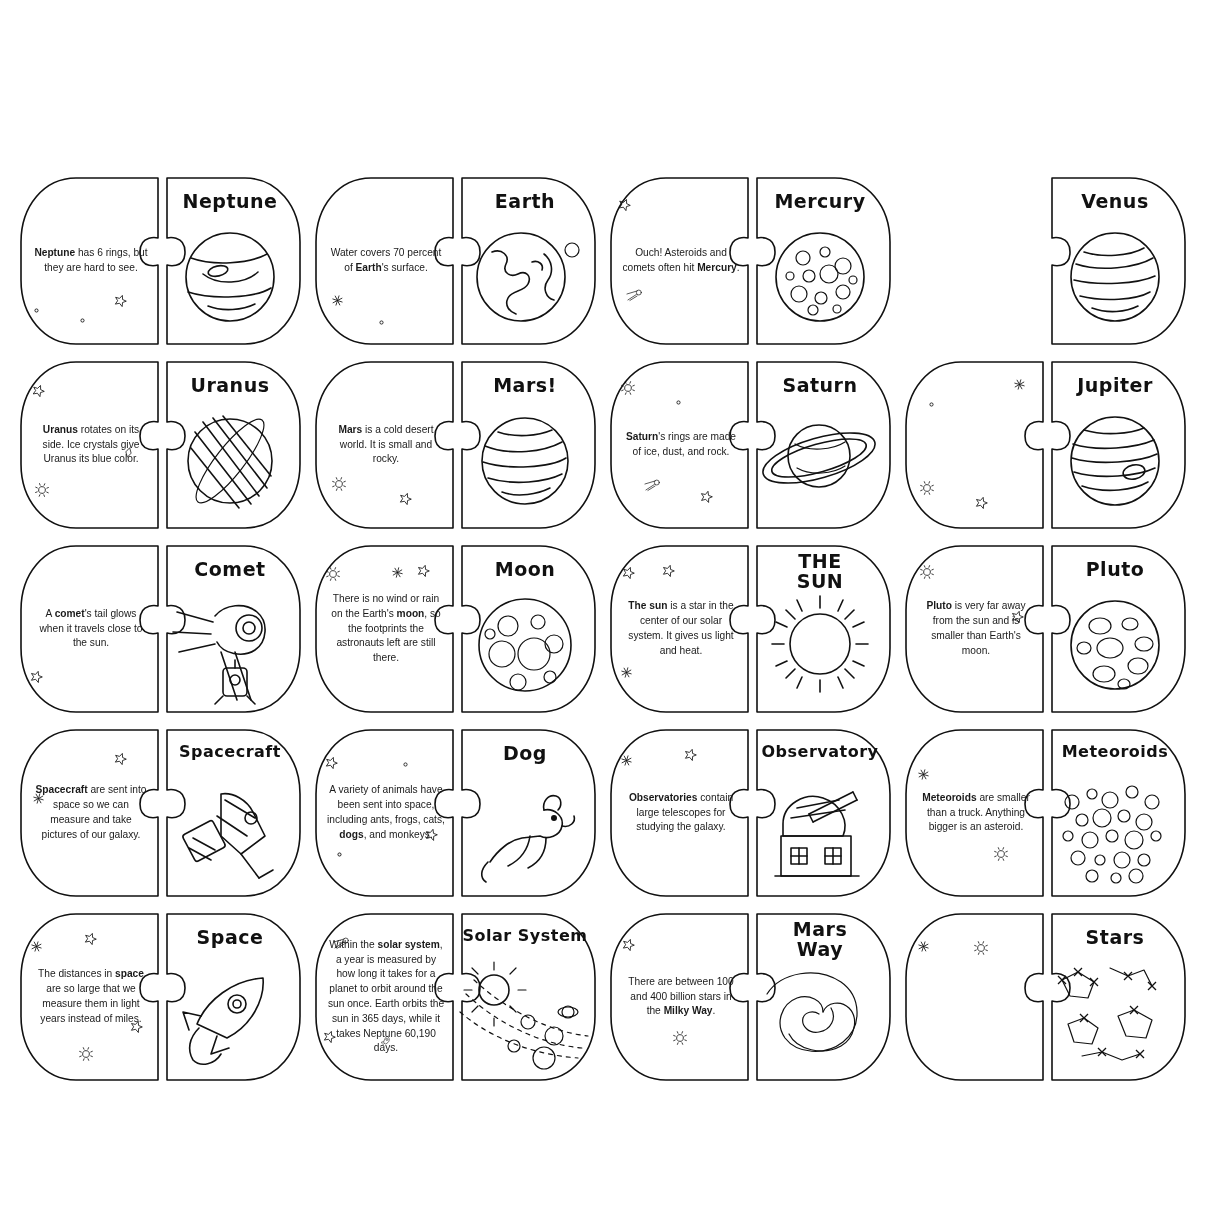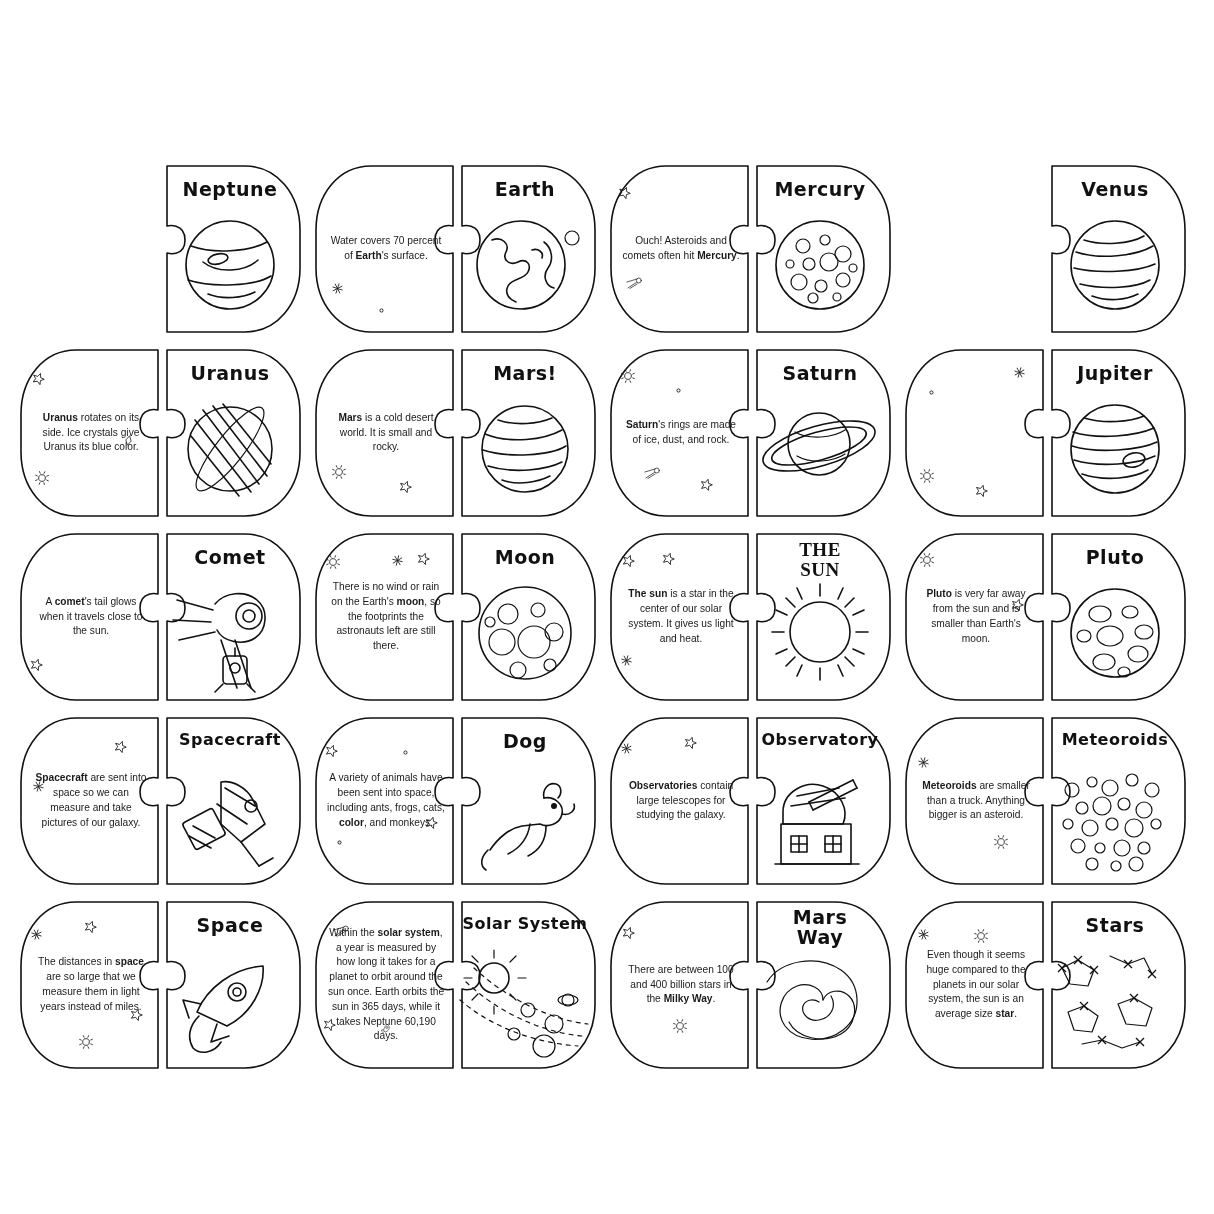--- a/index.html
+++ b/index.html
@@ -3,21 +3,21 @@
 <meta charset="utf-8">
 <style>
   html,body{margin:0;padding:0;background:#ffffff;}
   body{width:1214px;height:1214px;font-family:"Liberation Sans",sans-serif;color:#111;}
   #board{position:relative;width:1214px;height:1214px;}
   .grid{
     position:absolute;left:18px;top:160px;width:1180px;height:920px;
     display:grid;grid-template-columns:repeat(4,295px);grid-template-rows:repeat(5,184px);
   }
   .puzzle{position:relative;width:285px;height:170px;}
-  .half{position:absolute;top:4px;height:170px;box-sizing:border-box;}
+  .half{position:absolute;top:16px;height:170px;box-sizing:border-box;}
   .left{left:0;width:146px;}
   .right{left:139px;width:146px;}
   .piece-svg{position:absolute;left:0;top:0;width:100%;height:100%;}
   .txt{
     position:absolute;left:10px;top:0;width:126px;height:170px;
     display:flex;align-items:center;justify-content:center;text-align:center;
     font-size:10.2px;line-height:1.45;color:#1a1a1a;padding:0 4px;box-sizing:border-box;
   }
   .txt b{font-weight:bold;}
   .title{
@@ -31,20 +31,44 @@
   .art svg{width:100%;height:100%;display:block;}
   .doodle{position:absolute;}
   .doodle svg{display:block;}
 </style>
 </head>
 <body>
 
 <div id="board">
   <div class="grid">
       <div class="puzzle">
+        <div class="half left">
+          <svg class="piece-svg" viewBox="0 0 146 170" xmlns="http://www.w3.org/2000/svg">
+    <path d="M58 2 H140 V62 C140 62 122 58 122 76 C122 94 140 89 140 89 V168 H58
+             C26 168 3 140 3 104 V66 C3 30 26 2 58 2 Z" fill="#ffffff" stroke="#111111" stroke-width="1.6" stroke-linejoin="round"></path>
+  </svg>
+          <div class="txt">
+            <span><b>Neptune</b> has 6 rings, but they are hard to see.</span>
+          </div>
+          <div class="doodle" style="left: 12px; top: 128px; transform: rotate(14deg);">
+            <svg width="13" height="13" viewBox="0 0 24 24">
+              <circle cx="12" cy="12" r="3" fill="none" stroke="#111111" stroke-width="1.4"></circle>
+            </svg>
+          </div>
+          <div class="doodle" style="left: 58px; top: 138px; transform: rotate(12deg);">
+            <svg width="13" height="13" viewBox="0 0 24 24">
+              <circle cx="12" cy="12" r="3" fill="none" stroke="#111111" stroke-width="1.4"></circle>
+            </svg>
+          </div>
+          <div class="doodle" style="left: 96px; top: 118px; transform: rotate(20deg);">
+            <svg width="13" height="13" viewBox="0 0 24 24">
+              <path d="M12 2 L15 9 L22.5 9.5 L16.8 14.2 L18.7 21.5 L12 17.4 L5.3 21.5 L7.2 14.2 L1.5 9.5 L9 9 Z" fill="none" stroke="#111111" stroke-width="1.4" stroke-linejoin="round"></path>
+            </svg>
+          </div>
+        </div>
         <div class="half right">
           <svg class="piece-svg" viewBox="0 0 146 170" xmlns="http://www.w3.org/2000/svg">
     <path d="M10 2 H88 C120 2 143 30 143 66 V104 C143 140 120 168 88 168 H10 V89
              C10 89 28 94 28 76 C28 58 10 62 10 62 Z" fill="#ffffff" stroke="#111111" stroke-width="1.6" stroke-linejoin="round"></path>
   </svg>
           <div class="title">Neptune</div>
           <div class="art">
             <svg viewBox="0 0 134 126" xmlns="http://www.w3.org/2000/svg">
               <g fill="none" stroke="#111111" stroke-width="1.6" stroke-linecap="round" stroke-linejoin="round">
                 <circle cx="67" cy="63" r="44"></circle>
@@ -548,21 +572,21 @@
                 <path d="M18.5 5.5 L5.5 18.5"></path>
               </g>
             </svg>
           </div>
         </div>
         <div class="half right">
           <svg class="piece-svg" viewBox="0 0 146 170" xmlns="http://www.w3.org/2000/svg">
     <path d="M10 2 H88 C120 2 143 30 143 66 V104 C143 140 120 168 88 168 H10 V89
              C10 89 28 94 28 76 C28 58 10 62 10 62 Z" fill="#ffffff" stroke="#111111" stroke-width="1.6" stroke-linejoin="round"></path>
   </svg>
-          <div class="title two" style="white-space: pre-line; font-family: Liberation Serif, serif;">THE
+          <div class="title two" style="white-space: pre-line;">THE
 SUN</div>
           <div class="art">
             <svg viewBox="0 0 134 126" xmlns="http://www.w3.org/2000/svg">
               <g fill="none" stroke="#111111" stroke-width="1.6" stroke-linecap="round" stroke-linejoin="round">
                 <circle cx="67" cy="62" r="30"></circle>
       <path d="M67 14 v12"></path>
                 <path d="M67 98 v12"></path>
                 <path d="M19 62 h12"></path>
                 <path d="M103 62 h12"></path>
       <path d="M33 28 l9 9"></path>
@@ -685,21 +709,21 @@
           </div>
         </div>
       </div>
       <div class="puzzle">
         <div class="half left">
           <svg class="piece-svg" viewBox="0 0 146 170" xmlns="http://www.w3.org/2000/svg">
     <path d="M58 2 H140 V62 C140 62 122 58 122 76 C122 94 140 89 140 89 V168 H58
              C26 168 3 140 3 104 V66 C3 30 26 2 58 2 Z" fill="#ffffff" stroke="#111111" stroke-width="1.6" stroke-linejoin="round"></path>
   </svg>
           <div class="txt">
-            <span>A variety of animals have been sent into space, including ants, frogs, cats, <b>color</b>, and monkeys.</span>
+            <span>A variety of animals have been sent into space, including ants, frogs, cats, <b>dogs</b>, and monkeys.</span>
           </div>
           <div class="doodle" style="left: 12px; top: 28px; transform: rotate(20deg);">
             <svg width="13" height="13" viewBox="0 0 24 24">
               <path d="M12 2 L15 9 L22.5 9.5 L16.8 14.2 L18.7 21.5 L12 17.4 L5.3 21.5 L7.2 14.2 L1.5 9.5 L9 9 Z" fill="none" stroke="#111111" stroke-width="1.4" stroke-linejoin="round"></path>
             </svg>
           </div>
           <div class="doodle" style="left: 86px; top: 30px; transform: rotate(8deg);">
             <svg width="13" height="13" viewBox="0 0 24 24">
               <circle cx="12" cy="12" r="3" fill="none" stroke="#111111" stroke-width="1.4"></circle>
             </svg>
@@ -1031,23 +1055,20 @@
             </svg>
           </div>
         </div>
       </div>
       <div class="puzzle">
         <div class="half left">
           <svg class="piece-svg" viewBox="0 0 146 170" xmlns="http://www.w3.org/2000/svg">
     <path d="M58 2 H140 V62 C140 62 122 58 122 76 C122 94 140 89 140 89 V168 H58
              C26 168 3 140 3 104 V66 C3 30 26 2 58 2 Z" fill="#ffffff" stroke="#111111" stroke-width="1.6" stroke-linejoin="round"></path>
   </svg>
-          <div class="txt">
-            <span>Even though it seems huge compared to the planets in our solar system, the sun is an average size <b>star</b>.</span>
-          </div>
           <div class="doodle" style="left: 14px; top: 28px; transform: rotate(18deg);">
             <svg width="13" height="13" viewBox="0 0 24 24">
               <g fill="none" stroke="#111111" stroke-width="1.4" stroke-linecap="round">
                 <path d="M12 3 V21"></path>
                 <path d="M3 12 H21"></path>
                 <path d="M5.5 5.5 L18.5 18.5"></path>
                 <path d="M18.5 5.5 L5.5 18.5"></path>
               </g>
             </svg>
           </div>

